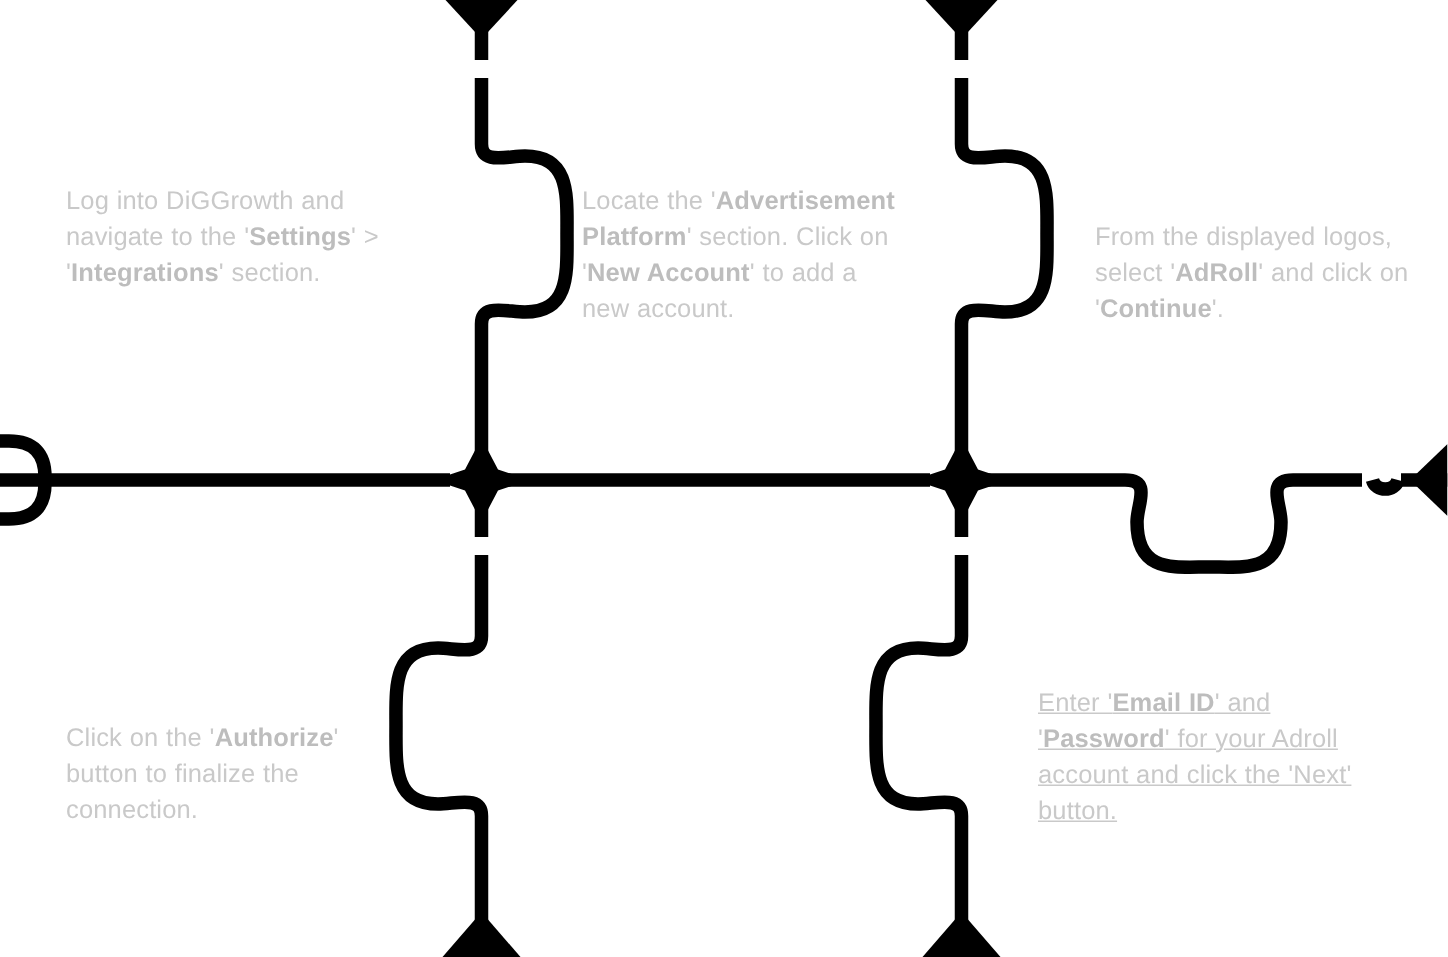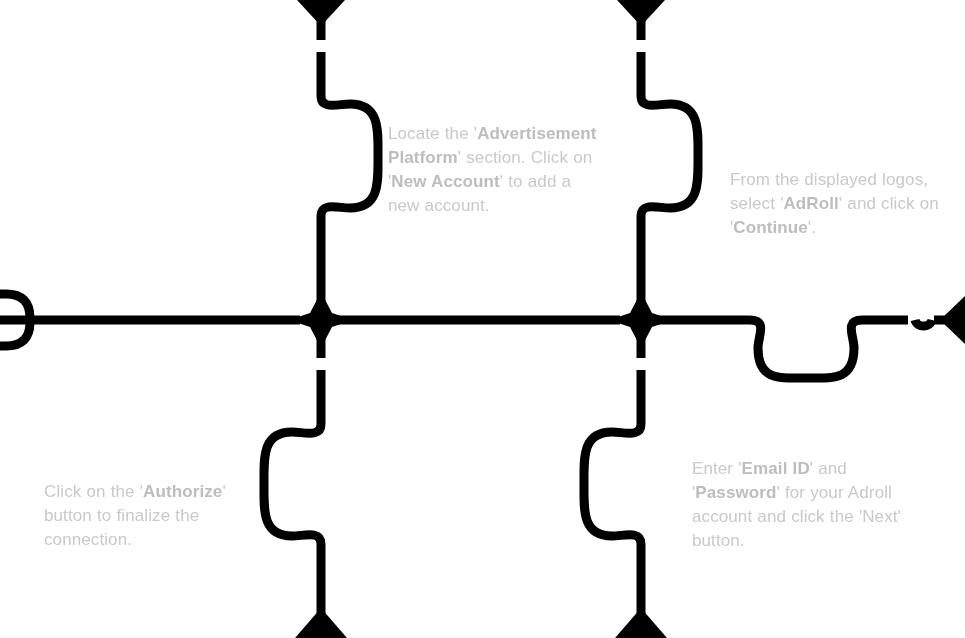--- a/index.html
+++ b/index.html
@@ -35,25 +35,25 @@
     letter-spacing: 0.1px;
     word-spacing: 0.3px;
   }
   .piece-text b {
     font-weight: 700;
     color: #bdbdbd;
   }
   
   #piece-1-text { left: 44px;  top: 122px; width: 252px; }
   #piece-2-text { left: 388px; top: 122px; width: 218px; }
-  #piece-3-text { left: 730px; top: 146px; width: 222px; margin-top: 22px; }
+  #piece-3-text { left: 730px; top: 146px; width: 222px; }
   
   #piece-4-text { left: 44px;  top: 480px; width: 224px; }
   #piece-5-text { left: 369px; top: 421px; width: 206px; }
-  #piece-6-text { left: 692px; top: 457px; width: 228px; }
+  #piece-6-text { left: 692px; top: 457px; width: 228px; text-decoration: underline; }
 </style>
 </head>
 <body>
 
 <div id="puzzle-board">
 
   <svg id="puzzle-lines" viewBox="0 0 965 638" width="965" height="638" aria-hidden="true">
     <g fill="none" stroke="#000000" stroke-width="9" stroke-linecap="butt" stroke-linejoin="round">
 
       <path d="M 0,320 L 300,320"></path>
@@ -120,20 +120,21 @@
     <g fill="#ffffff">
       <rect x="0" y="326" width="34" height="20" rx="0"></rect>
       <rect x="0" y="294" width="34" height="20" rx="0"></rect>
     </g>
     <g fill="none" stroke="#000000" stroke-width="9" stroke-linecap="butt">
       <path d="M 0,294 L 6,294 C 22,294 30,302 30,318"></path>
       <path d="M 0,346 L 6,346 C 22,346 30,338 30,322"></path>
     </g>
   </svg>
 
+  <div class="piece-text" id="piece-1-text">Log into DiGGrowth and navigate to the '<b>Settings</b>' &gt; '<b>Integrations</b>' section.</div>
 
   <div class="piece-text" id="piece-2-text">Locate the '<b>Advertisement Platform</b>' section. Click on '<b>New Account</b>' to add a new account.</div>
 
   <div class="piece-text" id="piece-3-text">From the displayed logos, select '<b>AdRoll</b>' and click on '<b>Continue</b>'.</div>
 
   <div class="piece-text" id="piece-4-text">Click on the '<b>Authorize</b>' button to finalize the connection.</div>
 
 
   <div class="piece-text" id="piece-6-text">Enter '<b>Email ID</b>' and '<b>Password</b>' for your Adroll account and click the 'Next' button.</div>
 

